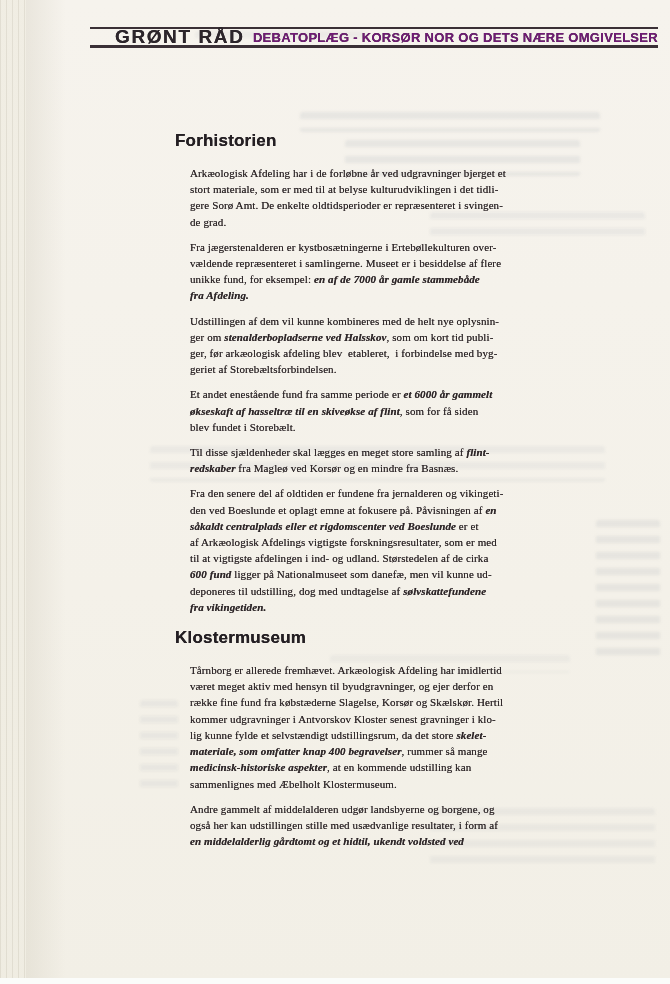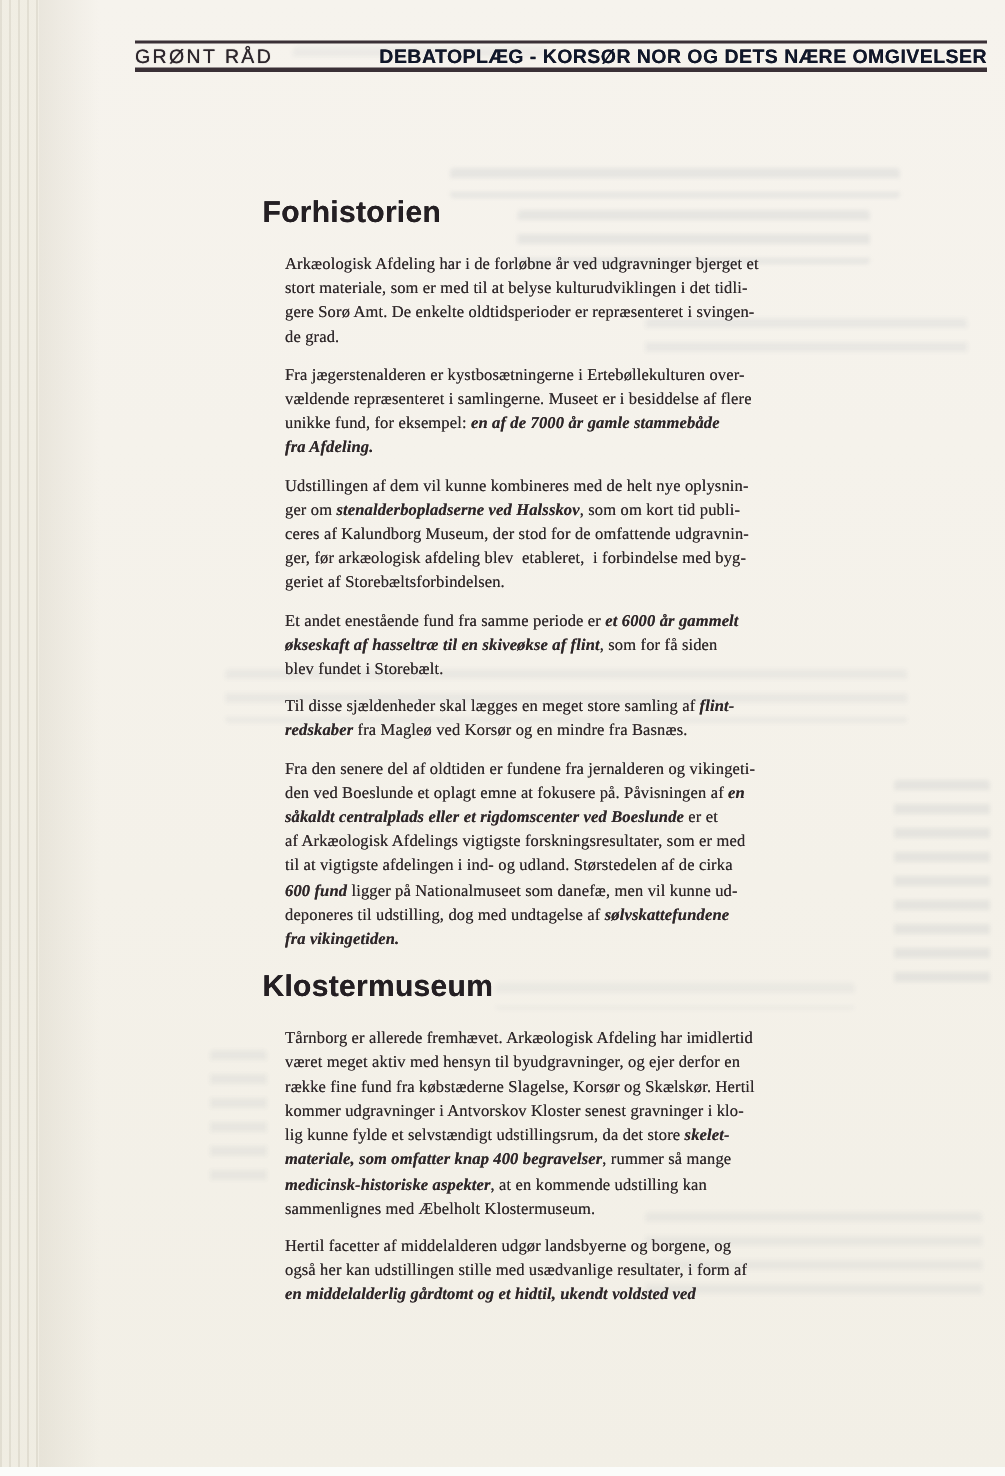--- a/index.html
+++ b/index.html
@@ -33,37 +33,38 @@
   
   .rule { position: absolute; background: #3a3036; }
   .hdr-rule-top    { left: 90px; right: 12px; top: 27px; height: 2px; }
   .hdr-rule-bottom { left: 90px; right: 12px; top: 45px; height: 3px; }
   .hdr-row {
     position: absolute; left: 90px; right: 12px; top: 29px; height: 16px;
     display: flex; justify-content: space-between; align-items: center;
   }
   .logo {
     font-family: "Liberation Sans", sans-serif;
-    font-weight: normal; font-size: 13px; letter-spacing: 1.6px;
+    font-weight: bold; font-size: 19px; letter-spacing: 1.6px;
     color: #2c252b;
     text-shadow: 0 0 .5px #2c252b;
+    margin-left: 25px;
   }
   .hdr-title {
     font-family: "Liberation Sans", sans-serif;
     font-weight: bold; font-size: 13px; letter-spacing: 0.3px;
-    color: #0f172a; white-space: nowrap;
+    color: #701a75; white-space: nowrap;
     text-shadow: 0 0 .4px #332b31;
   }
 
   
   .content { position: absolute; left: 175px; top: 131px; width: 468px; }
   .section + .section { margin-top: 13px; }
   .heading {
     font-family: "Liberation Sans", sans-serif;
-    font-weight: bold; font-size: 20px; color: #241f23;
+    font-weight: bold; font-size: 17px; color: #241f23;
     margin: 0 0 14px 0; letter-spacing: .2px;
     text-shadow: 0 0 .4px #241f23;
   }
   .paras { margin-left: 15px; }
   .para { margin-bottom: 9px; }
   .line {
     font-size: 11px; line-height: 16.2px;
     white-space: pre-wrap; letter-spacing: .1px;
     text-shadow: 0 0 .35px rgba(46,39,41,.8);
   }
@@ -137,21 +138,20 @@
         </div>
         <div class="para">
           <div class="line"><span>Fra jægerstenalderen er kystbosætningerne i Ertebøllekulturen over-</span></div>
           <div class="line"><span>vældende repræsenteret i samlingerne. Museet er i besiddelse af flere</span></div>
           <div class="line"><span>unikke fund, for eksempel: </span><span class="em">en af de 7000 år gamle stammebåde</span></div>
           <div class="line"><span class="em">fra Afdeling.</span></div>
         </div>
         <div class="para">
           <div class="line"><span>Udstillingen af dem vil kunne kombineres med de helt nye oplysnin-</span></div>
           <div class="line"><span>ger om </span><span class="em">stenalderbopladserne ved Halsskov</span><span>, som om kort tid publi-</span></div>
-          <div class="line"><span>ceres af Kalundborg Museum, der stod for de omfattende udgravnin-</span></div>
           <div class="line"><span>ger, før arkæologisk afdeling blev  etableret,  i forbindelse med byg-</span></div>
           <div class="line"><span>geriet af Storebæltsforbindelsen.</span></div>
         </div>
         <div class="para">
           <div class="line"><span>Et andet enestående fund fra samme periode er </span><span class="em">et 6000 år gammelt</span></div>
           <div class="line"><span class="em">økseskaft af hasseltræ til en skiveøkse af flint</span><span>, som for få siden</span></div>
           <div class="line"><span>blev fundet i Storebælt.</span></div>
         </div>
         <div class="para">
           <div class="line"><span>Til disse sjældenheder skal lægges en meget store samling af </span><span class="em">flint-</span></div>
@@ -176,21 +176,21 @@
           <div class="line"><span>Tårnborg er allerede fremhævet. Arkæologisk Afdeling har imidlertid</span></div>
           <div class="line"><span>været meget aktiv med hensyn til byudgravninger, og ejer derfor en</span></div>
           <div class="line"><span>række fine fund fra købstæderne Slagelse, Korsør og Skælskør. Hertil</span></div>
           <div class="line"><span>kommer udgravninger i Antvorskov Kloster senest gravninger i klo-</span></div>
           <div class="line"><span>lig kunne fylde et selvstændigt udstillingsrum, da det store </span><span class="em">skelet-</span></div>
           <div class="line"><span class="em">materiale, som omfatter knap 400 begravelser</span><span>, rummer så mange</span></div>
           <div class="line"><span class="em">medicinsk-historiske aspekter</span><span>, at en kommende udstilling kan</span></div>
           <div class="line"><span>sammenlignes med Æbelholt Klostermuseum.</span></div>
         </div>
         <div class="para">
-          <div class="line"><span>Hertil facetter af middelalderen udgør landsbyerne og borgene, og</span></div>
+          <div class="line"><span>Andre gammelt af middelalderen udgør landsbyerne og borgene, og</span></div>
           <div class="line"><span>også her kan udstillingen stille med usædvanlige resultater, i form af</span></div>
           <div class="line"><span class="em">en middelalderlig gårdtomt og et hidtil, ukendt voldsted ved</span></div>
         </div>
       </div>
   </section>
 </main>
 
 <div class="footer">
   <span class="ft-line-left"></span>
   <span class="ft-label">Side 24</span>

